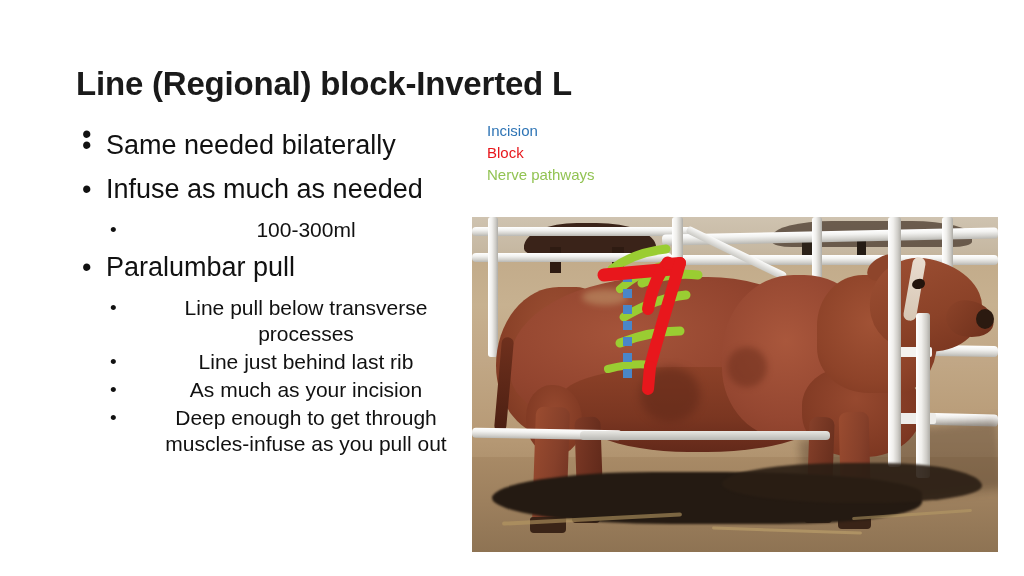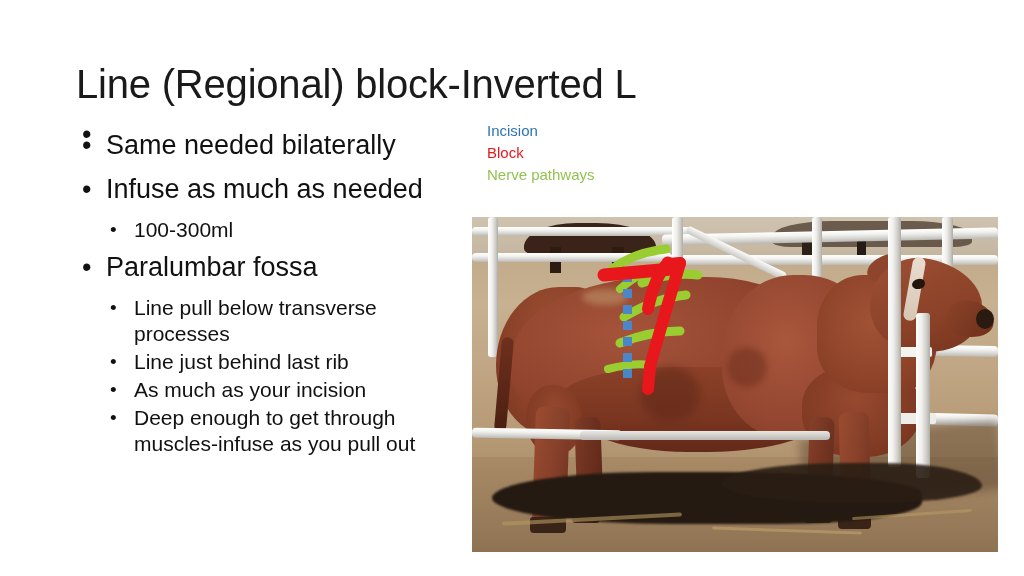--- a/index.html
+++ b/index.html
@@ -20,23 +20,23 @@
     height: 576px;
     background: #ffffff;
   }
 
   
   #slide-title {
     position: absolute;
     left: 76px;
     top: 60px;
     width: 880px;
-    font-size: 40px;
+    font-size: 33px;
     line-height: 48px;
-    font-weight: 400;
+    font-weight: 700;
     letter-spacing: -0.2px;
     color: #1a1a1a;
     white-space: nowrap;
   }
 
   
   #body-list {
     position: absolute;
     left: 78px;
     top: 118px;
@@ -70,20 +70,21 @@
   }
   .lvl2 > .bullet {
     position: absolute;
     left: 32px;
     top: 0;
     font-size: 19px;
     line-height: 26px;
   }
   .lvl2 .txt {
     display: block;
+    text-align: center;
   }
 
   
   #legend {
     position: absolute;
     left: 487px;
     top: 120px;
     font-size: 15px;
     line-height: 22px;
   }
@@ -313,21 +314,21 @@
 
     <div class="lvl2-wrap">
       <div class="lvl2">
         <span class="bullet">•</span>
         <span class="txt">100-300ml</span>
       </div>
     </div>
 
     <div class="lvl1">
       <span class="bullet">•</span>
-      <span class="txt">Paralumbar fossa</span>
+      <span class="txt">Paralumbar pull</span>
     </div>
 
     <div class="lvl2-wrap">
       <div class="lvl2">
         <span class="bullet">•</span>
         <span class="txt">Line pull below transverse processes</span>
       </div>
       <div class="lvl2">
         <span class="bullet">•</span>
         <span class="txt">Line just behind last rib</span>

